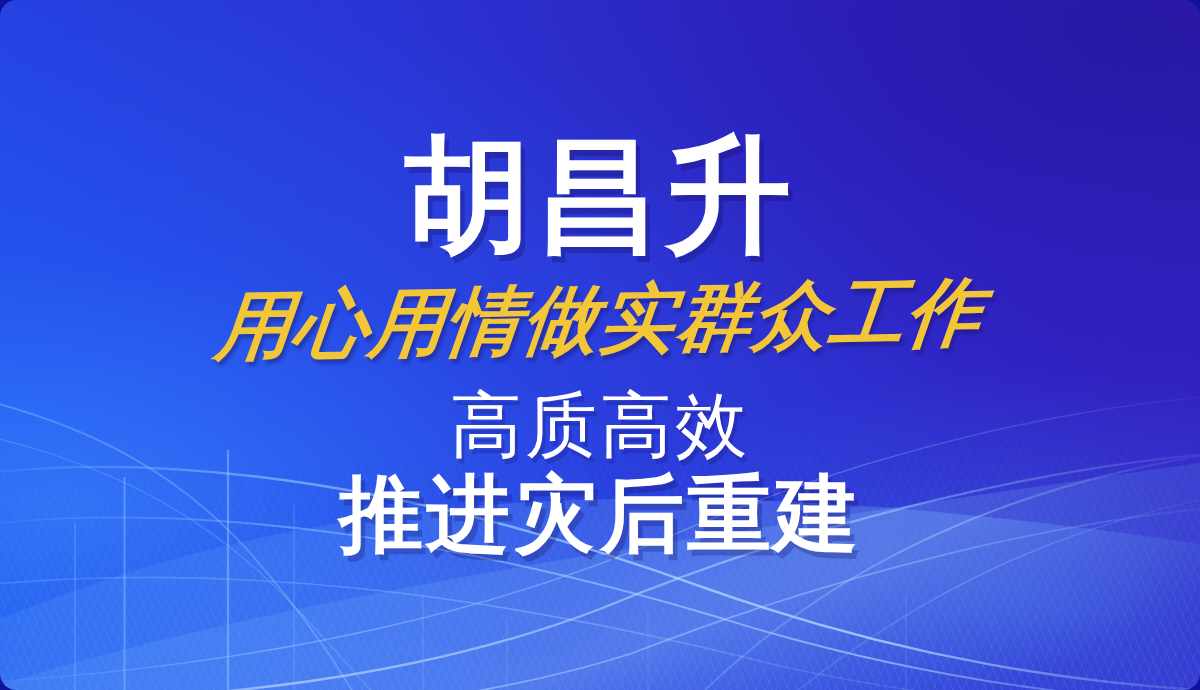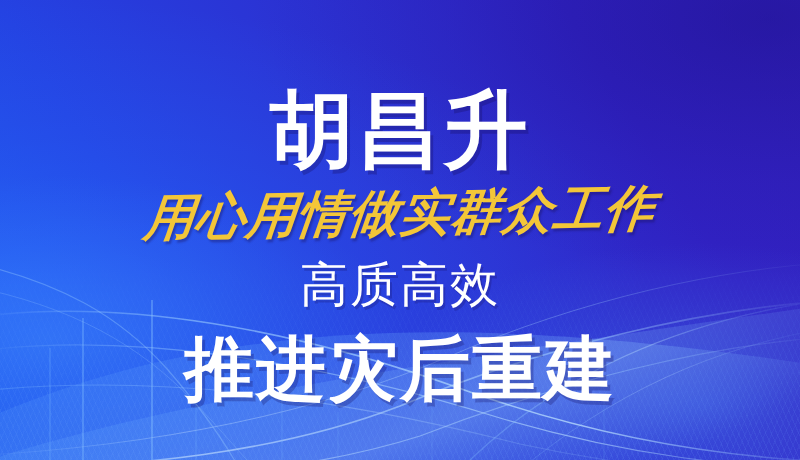--- a/index.html
+++ b/index.html
@@ -14,20 +14,21 @@
 
   #banner {
     position: relative;
     width: 800px;
     height: 460px;
     overflow: hidden;
     
     background:
       radial-gradient(120% 95% at 2% 62%, rgba(40,110,255,0.55) 0%, rgba(40,110,255,0.22) 34%, rgba(40,110,255,0) 66%),
       linear-gradient(58deg, #1f54ea 0%, #2442e2 26%, #2c31d2 55%, #3122c4 78%, #3320bd 100%);
+    border-radius: 11px;
   }
 
   
   .bg-layer {
     position: absolute;
     inset: 0;
     width: 100%;
     height: 100%;
     pointer-events: none;
   }
@@ -99,22 +100,22 @@
   #subline-quality {
     margin-top: 22px;
     font-size: 48px;
     font-weight: 400;
     color: #ffffff;
     letter-spacing: 2px;
     text-shadow: 2px 3px 0 rgba(22,14,96,0.25);
   }
 
   #headline-rebuild {
-    margin-top: 26px;
-    font-size: 70px;
+    margin-top: 8px;
+    font-size: 56px;
     font-weight: 700;
     color: #ffffff;
     letter-spacing: 2px;
     text-shadow: 3px 4px 0 rgba(22,14,96,0.28);
   }
 </style>
 </head>
 <body>
 
 <div id="banner">

